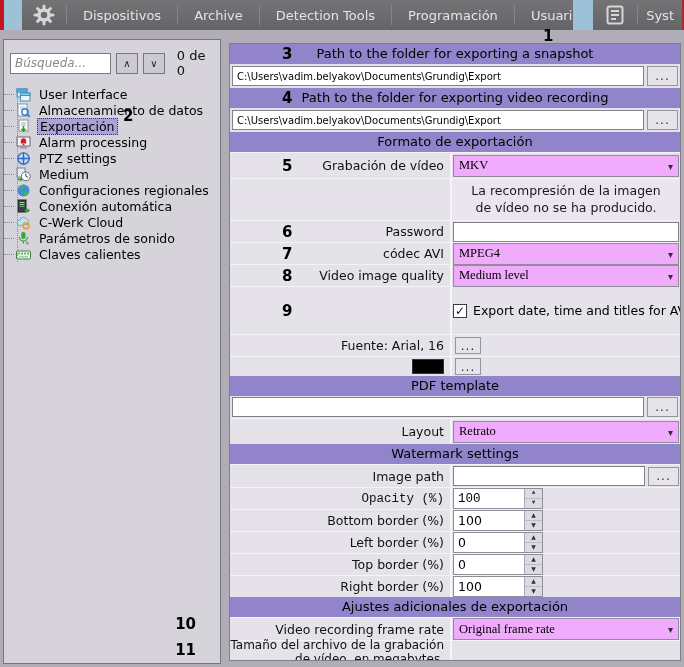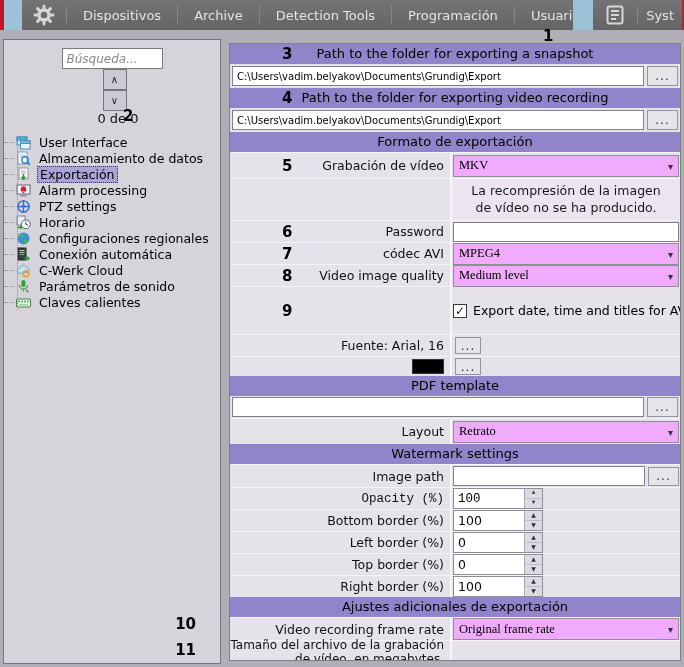--- a/index.html
+++ b/index.html
@@ -21,21 +21,21 @@
   .mb-right .menu-item { padding:0 8px; }
 
   
   .ann { position:absolute; font-weight:bold; font-size:15px; color:#000; z-index:40; line-height:1; }
   .ann-in { position:absolute; font-weight:bold; font-size:15px; color:#000; line-height:1;
             left:52px; top:50%; transform:translateY(-50%); }
 
   
   .sidebar { position:absolute; left:3px; top:39px; width:218px; height:625px;
              background:#d6d3da; border:1px solid #76767c; }
-  .search-row { display:flex; align-items:center; padding:8px 6px 4px 6px;flex-direction:column; }
+  .search-row { display:flex; align-items:center; padding:8px 6px 4px 6px; }
   .search-input { width:101px; height:21px; border:1px solid #7a7a80; background:#fff;
                   font-size:12px; padding:0 4px; font-family:inherit; }
   .search-input::placeholder { font-style:italic; color:#8a8a8a; }
   .nav-btn { width:24px; height:21px; margin-left:5px; background:#cdc9d2; border:1px solid #76767c;
              display:flex; align-items:center; justify-content:center; font-size:10px; color:#222; cursor:pointer; }
   .counter { margin-left:12px; font-size:13px; color:#111; }
   .tree { margin-top:4px; position:relative; }
   .tree-guide { position:absolute; left:13px; top:6px; bottom:auto; height:170px;
                 border-left:1px dotted #8a8a8a; }
   .tree-item { display:flex; align-items:center; height:16px; padding-left:0; cursor:pointer; white-space:nowrap; }
@@ -208,21 +208,21 @@
       <div class="tree-item">
         <span class="conn"></span>
         <span class="ticon">
           <svg width="15" height="15">
             <rect x="1" y="1" width="8" height="9" fill="#e8ecf4" stroke="#789"></rect>
             <circle cx="9.8" cy="9.3" r="4.4" fill="#fff" stroke="#567"></circle>
             <path d="M9.8 6.5 L9.8 9.3 L12 10.3" stroke="#345" fill="none"></path>
             <path d="M1.5 11.5 l3 0 l0 -1.4 l2.2 2.3 l-2.2 2.3 l0 -1.4 l-3 0 z" fill="#1da31d"></path>
           </svg>
         </span>
-        <span class="tlabel">Horario</span>
+        <span class="tlabel">Medium</span>
       </div>
       <div class="tree-item">
         <span class="conn"></span>
         <span class="ticon">
           <svg width="15" height="15">
             <circle cx="7.5" cy="7.5" r="6" fill="#3f8fd6"></circle>
             <path d="M3 5 q2 -2.5 4.5 -1.5 q1 1.5 -0.5 2.5 q-2.5 0.5 -4 -1 z M8 9 q2.5 -1 3.5 0.5 q0.5 2 -1.5 3 q-2 0.5 -2 -1.5 z" fill="#49b84f"></path>
           </svg>
         </span>
         <span class="tlabel">Configuraciones regionales</span>

